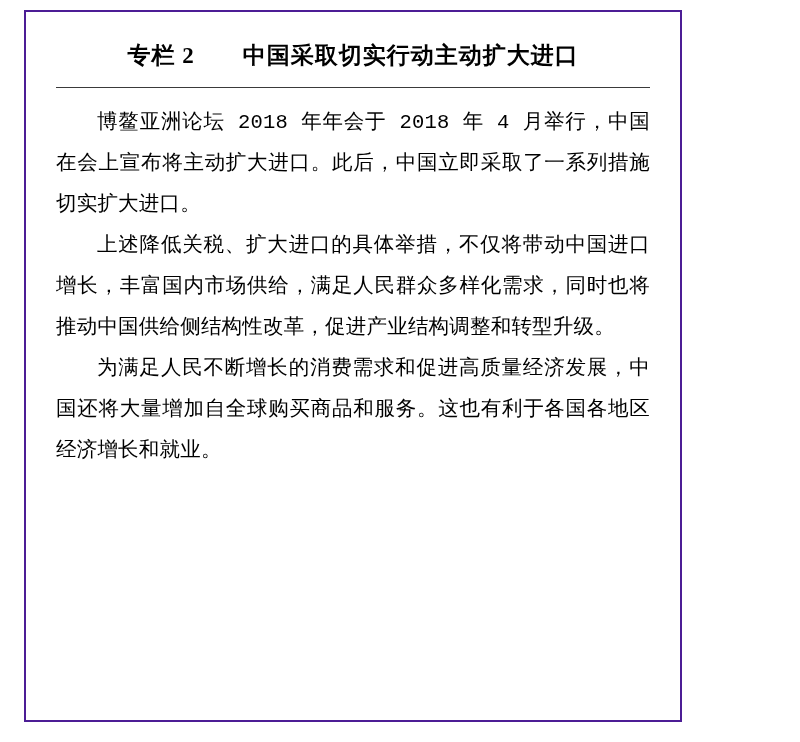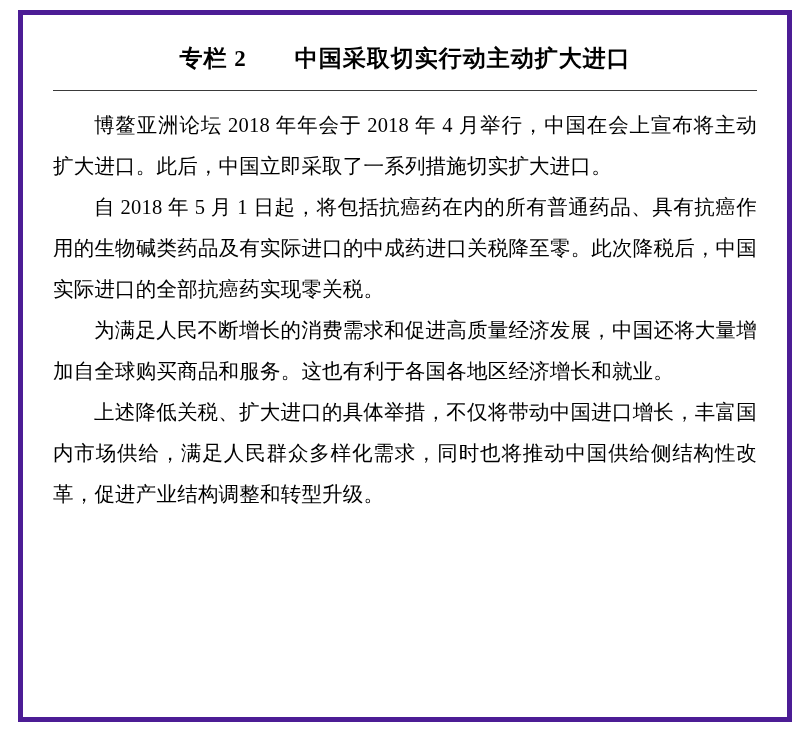--- a/index.html
+++ b/index.html
@@ -17,25 +17,25 @@
   .page {
     position: relative;
     width: 800px;
     height: 742px;
     background: #ffffff;
     box-sizing: border-box;
   }
   
   .box {
     position: absolute;
-    left: 18px;
+    left: 24px;
     top: 10px;
-    width: 774px;
+    width: 658px;
     height: 712px;
-    border: 5px solid #4c1d95;
+    border: 2px solid #4c1d95;
     box-sizing: border-box;
     background: #ffffff;
   }
   .box-inner {
     position: absolute;
     left: 0;
     top: 0;
     right: 0;
     bottom: 0;
     padding: 18px 30px 10px 30px;
@@ -51,20 +51,21 @@
     white-space: pre;
   }
   .title-rule {
     width: 100%;
     height: 1px;
     background: #3a3a3a;
     margin: 16px 0 0 0;
   }
   .body-text {
     margin-top: 14px;
+    font-family: Liberation Mono, monospace;
   }
   p.para {
     margin: 0;
     font-size: 20.5px;
     line-height: 41px;
     text-indent: 2em;
     text-align: justify;
     text-justify: inter-ideograph;
     letter-spacing: 0.2px;
     word-break: break-all;
@@ -76,20 +77,19 @@
 <div class="page">
   <div class="box">
     <div class="box-inner">
 
       <div class="title">专栏 2　　中国采取切实行动主动扩大进口</div>
 
       <div class="title-rule"></div>
 
       <div class="body-text">
         <p class="para">博鳌亚洲论坛 2018 年年会于 2018 年 4 月举行，中国在会上宣布将主动扩大进口。此后，中国立即采取了一系列措施切实扩大进口。</p>
-        <p class="para">自 2018 年 5 月 1 日起，将包括抗癌药在内的所有普通药品、具有抗癌作用的生物碱类药品及有实际进口的中成药进口关税降至零。此次降税后，中国实际进口的全部抗癌药实现零关税。</p>
+        <p class="para">上述降低关税、扩大进口的具体举措，不仅将带动中国进口增长，丰富国内市场供给，满足人民群众多样化需求，同时也将推动中国供给侧结构性改革，促进产业结构调整和转型升级。</p>
         <p class="para">为满足人民不断增长的消费需求和促进高质量经济发展，中国还将大量增加自全球购买商品和服务。这也有利于各国各地区经济增长和就业。</p>
-        <p class="para">上述降低关税、扩大进口的具体举措，不仅将带动中国进口增长，丰富国内市场供给，满足人民群众多样化需求，同时也将推动中国供给侧结构性改革，促进产业结构调整和转型升级。</p>
       </div>
 
     </div>
   </div>
 </div>
 
 </body></html>

